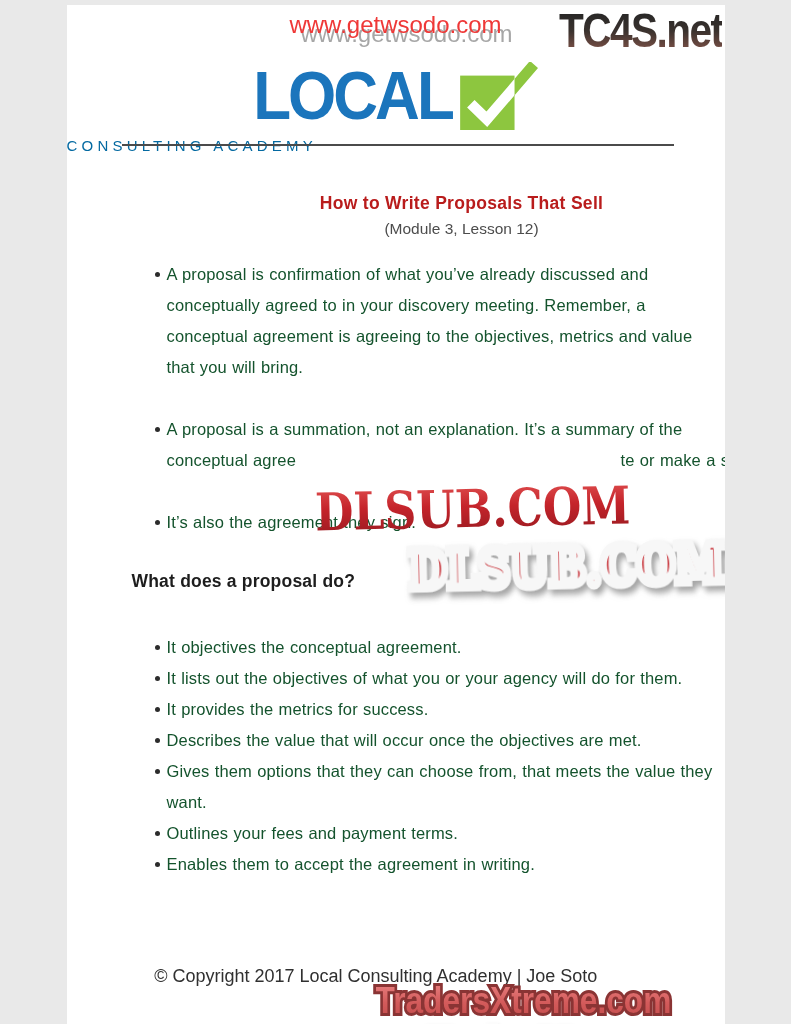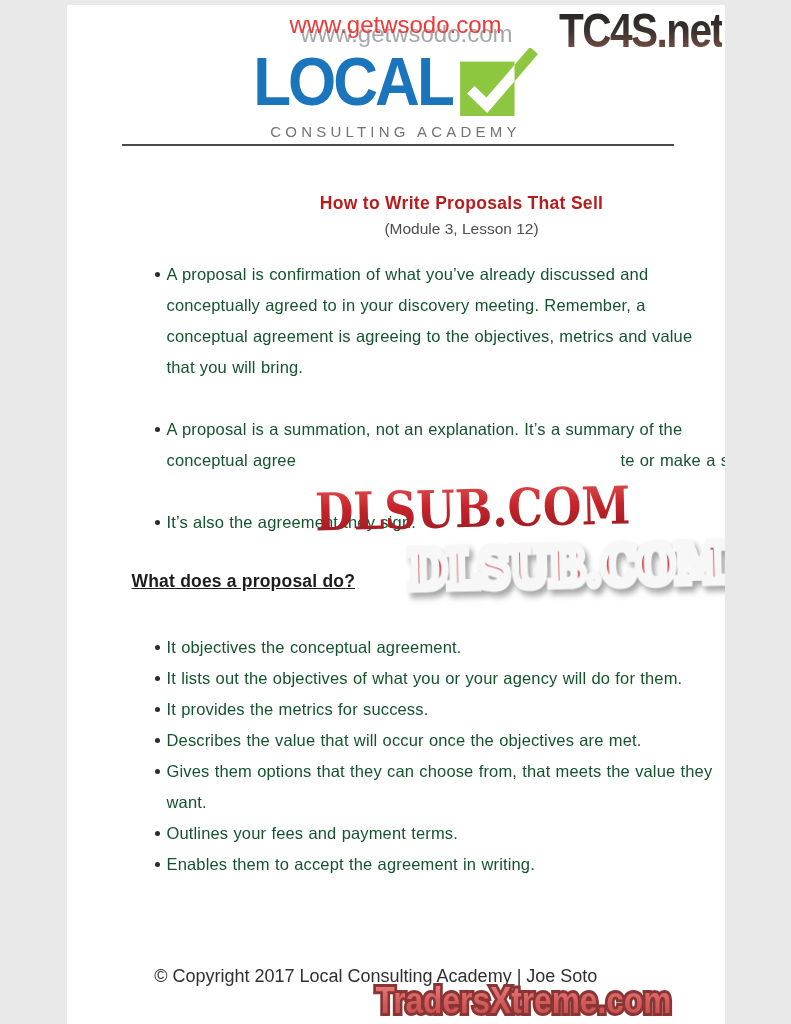--- a/index.html
+++ b/index.html
@@ -19,38 +19,38 @@
   
   .tc4s {
     position:absolute; top:2px; right:2px;
     font-size:52px; font-weight:bold; letter-spacing:-2px; line-height:1;
     transform:scale(0.78,0.92); transform-origin:top right;
     background:linear-gradient(180deg,#262626 8%,#3a322e 50%,#8a574c 100%);
     -webkit-background-clip:text; background-clip:text; color:transparent;
   }
 
   
-  .logo { position:absolute; top:50px; left:0; width:100%; text-align:center; }
+  .logo { position:absolute; top:64px; left:0; width:100%; }
   .logo-row { display:flex; justify-content:center; align-items:flex-start; gap:8px; }
   .logo-word {
     font-size:62px; font-weight:bold; color:#1b75bc; letter-spacing:-3px;
     line-height:56px; transform:scaleY(1.12); transform-origin:center 70%;
   }
   .logo-check { width:78px; height:68px; margin-top:-7px; }
-  .logo-tagline { margin-top:7px; font-size:15px; letter-spacing:4.2px; color:#737373; }
+  .logo-tagline { margin-top:7px; font-size:15px; letter-spacing:4.2px; color:#0369a1; }
 
   .rule { position:absolute; top:139px; left:55px; right:51px; height:0; border-top:2px solid #4b4b4b; }
 
   
   main { position:absolute; top:143px; left:65px; width:660px; }
   h1 { margin-top:45px; font-size:17.5px; line-height:20px; text-align:center; color:#b91c1c; letter-spacing:.3px; }
   .subtitle { margin-top:7px; font-size:15.5px; line-height:18px; text-align:center; color:#4c4c4c; }
   h2 { font-size:17.5px; line-height:20px; color:#1d1d1d; letter-spacing:.2px; }
   .h2-first  { margin-top:30px; }
-  .h2-second { margin-top:33px;text-decoration:underline; }
+  .h2-second { margin-top:33px; }
 
   ul { list-style:none; margin:0; font-size:16.5px; line-height:31px; color:#14532d; }
   .list-1 { margin-top:21px; }
   .list-2 { margin-top:41px; }
   li { position:relative; padding-left:35px; }
   .list-1 > li + li { margin-top:31px; }
   li::before {
     content:""; position:absolute; left:23px; top:12.5px;
     width:5.5px; height:5.5px; border-radius:50%; background:#2c2c2c;
   }

